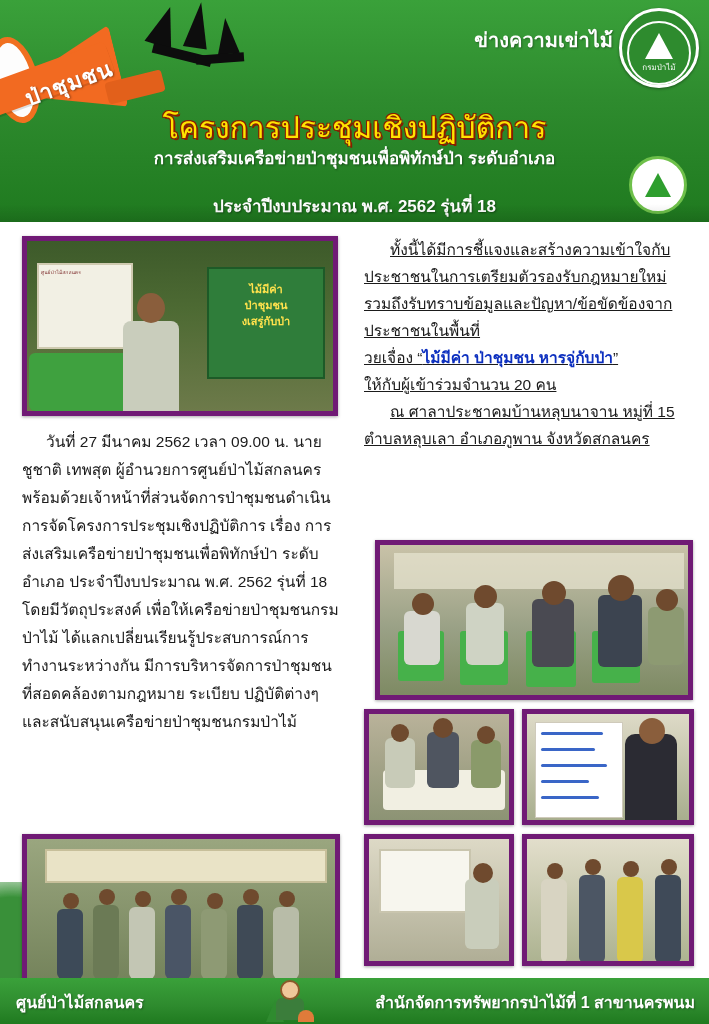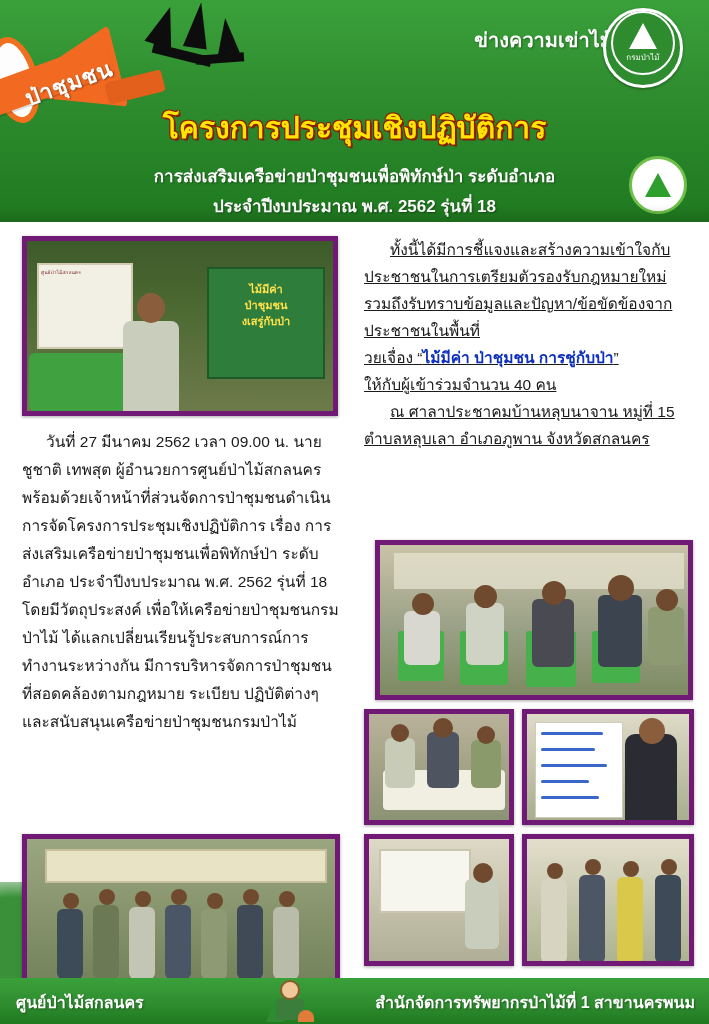--- a/index.html
+++ b/index.html
@@ -84,25 +84,25 @@
 
   .head-line1, .head-line2 {
     position:absolute; right:96px; text-align:right;
     color:#ffffff; font-family:"Liberation Sans", sans-serif;
     text-shadow: 1px 1px 2px rgba(0,0,0,.35);
   }
   .head-line1 { top:24px; font-size:20px; font-weight:bold; }
   .head-line2 { top:58px; font-size:17px; font-weight:bold; }
 
   .seal {
-    position:absolute; right:26px; top:8px;
+    position:absolute; right:10px; top:8px;
     width:80px; height:80px; border-radius:50%;
     background:#2e8b2e;
     border:3px solid #ffffff;
-    display:flex; align-items:center; justify-content:flex-start;
+    display:flex; align-items:center; justify-content:flex-end;
     flex-direction:column;
     box-shadow: 0 1px 3px rgba(0,0,0,.4);
   }
   .seal .seal-inner{
     width:64px;height:64px;border-radius:50%;
     border:2px solid #ffffff;
     display:flex;align-items:center;justify-content:center;
     flex-direction:column;
     color:#fff;
   }
@@ -111,26 +111,26 @@
     border-left:14px solid transparent;
     border-right:14px solid transparent;
     border-bottom:26px solid #ffffff;
   }
   .seal-text{ font-size:8px; margin-top:2px; font-family:"Liberation Sans", sans-serif;}
 
   .title-main{
     position:absolute; left:0; right:0; top:104px;
     text-align:center;
     font-family:"Liberation Sans", sans-serif;
-    font-size:30px; font-weight:bold;
+    font-size:30px; font-weight:normal;
     color:#ffe400;
     text-shadow: 2px 2px 0 #8a1c00, -1px -1px 0 #8a1c00, 1px -1px 0 #8a1c00, -1px 1px 0 #8a1c00;
   }
   .title-sub1{
-    position:absolute; left:0; right:0; top:162px;
+    position:absolute; left:0; right:0; top:144px;
     text-align:center;
     color:#ffffff; font-size:17px; font-weight:bold;
     font-family:"Liberation Sans", sans-serif;
     text-shadow:1px 1px 2px rgba(0,0,0,.4);
   }
   .title-sub2{
     position:absolute; left:0; right:0; top:192px;
     text-align:center;
     color:#ffffff; font-size:17px; font-weight:bold;
     font-family:"Liberation Sans", sans-serif;
@@ -313,22 +313,22 @@
     </div>
     <div class="chairs"></div>
     <div class="person">
       <div class="body"></div>
       <div class="head"></div>
     </div>
   </div>
 
   <div class="col-right-text">
     <p class="indent"><span>ทั้งนี้ได้มีการชี้แจงและสร้างความเข้าใจกับประชาชนในการเตรียมตัวรองรับกฎหมายใหม่ รวมถึงรับทราบข้อมูลและปัญหา/ข้อขัดข้องจากประชาชนในพื้นที่</span></p>
-    <p><span>วยเจื่อง “</span><span class="hl">ไม้มีค่า ป่าชุมชน การชู่กับป่า</span><span>”</span></p>
-    <p><span>ให้กับผู้เข้าร่วมจำนวน  40 คน</span></p>
+    <p><span>วยเจื่อง “</span><span class="hl">ไม้มีค่า ป่าชุมชน หารจู่กับป่า</span><span>”</span></p>
+    <p><span>ให้กับผู้เข้าร่วมจำนวน  20 คน</span></p>
     <p class="indent"><span>ณ ศาลาประชาคมบ้านหลุบนาจาน หมู่ที่ 15 ตำบลหลุบเลา อำเภอภูพาน จังหวัดสกลนคร</span></p>
   </div>
 
   <div class="col-left-text">
     <p><span>วันที่ 27 มีนาคม 2562 เวลา 09.00 น. นายชูชาติ เทพสุต ผู้อำนวยการศูนย์ป่าไม้สกลนคร พร้อมด้วยเจ้าหน้าที่ส่วนจัดการป่าชุมชนดำเนินการจัดโครงการประชุมเชิงปฏิบัติการ เรื่อง การส่งเสริมเครือข่ายป่าชุมชนเพื่อพิทักษ์ป่า ระดับอำเภอ ประจำปีงบประมาณ พ.ศ. 2562 รุ่นที่ 18 โดยมีวัตถุประสงค์ เพื่อให้เครือข่ายป่าชุมชนกรมป่าไม้ ได้แลกเปลี่ยนเรียนรู้ประสบการณ์การทำงานระหว่างกัน มีการบริหารจัดการป่าชุมชนที่สอดคล้องตามกฎหมาย ระเบียบ ปฏิบัติต่างๆ และสนับสนุนเครือข่ายป่าชุมชนกรมป่าไม้</span></p>
   </div>
 
   <div class="photo" id="photo2">
     <div class="bg"></div>
     <div class="wallwin"></div>

